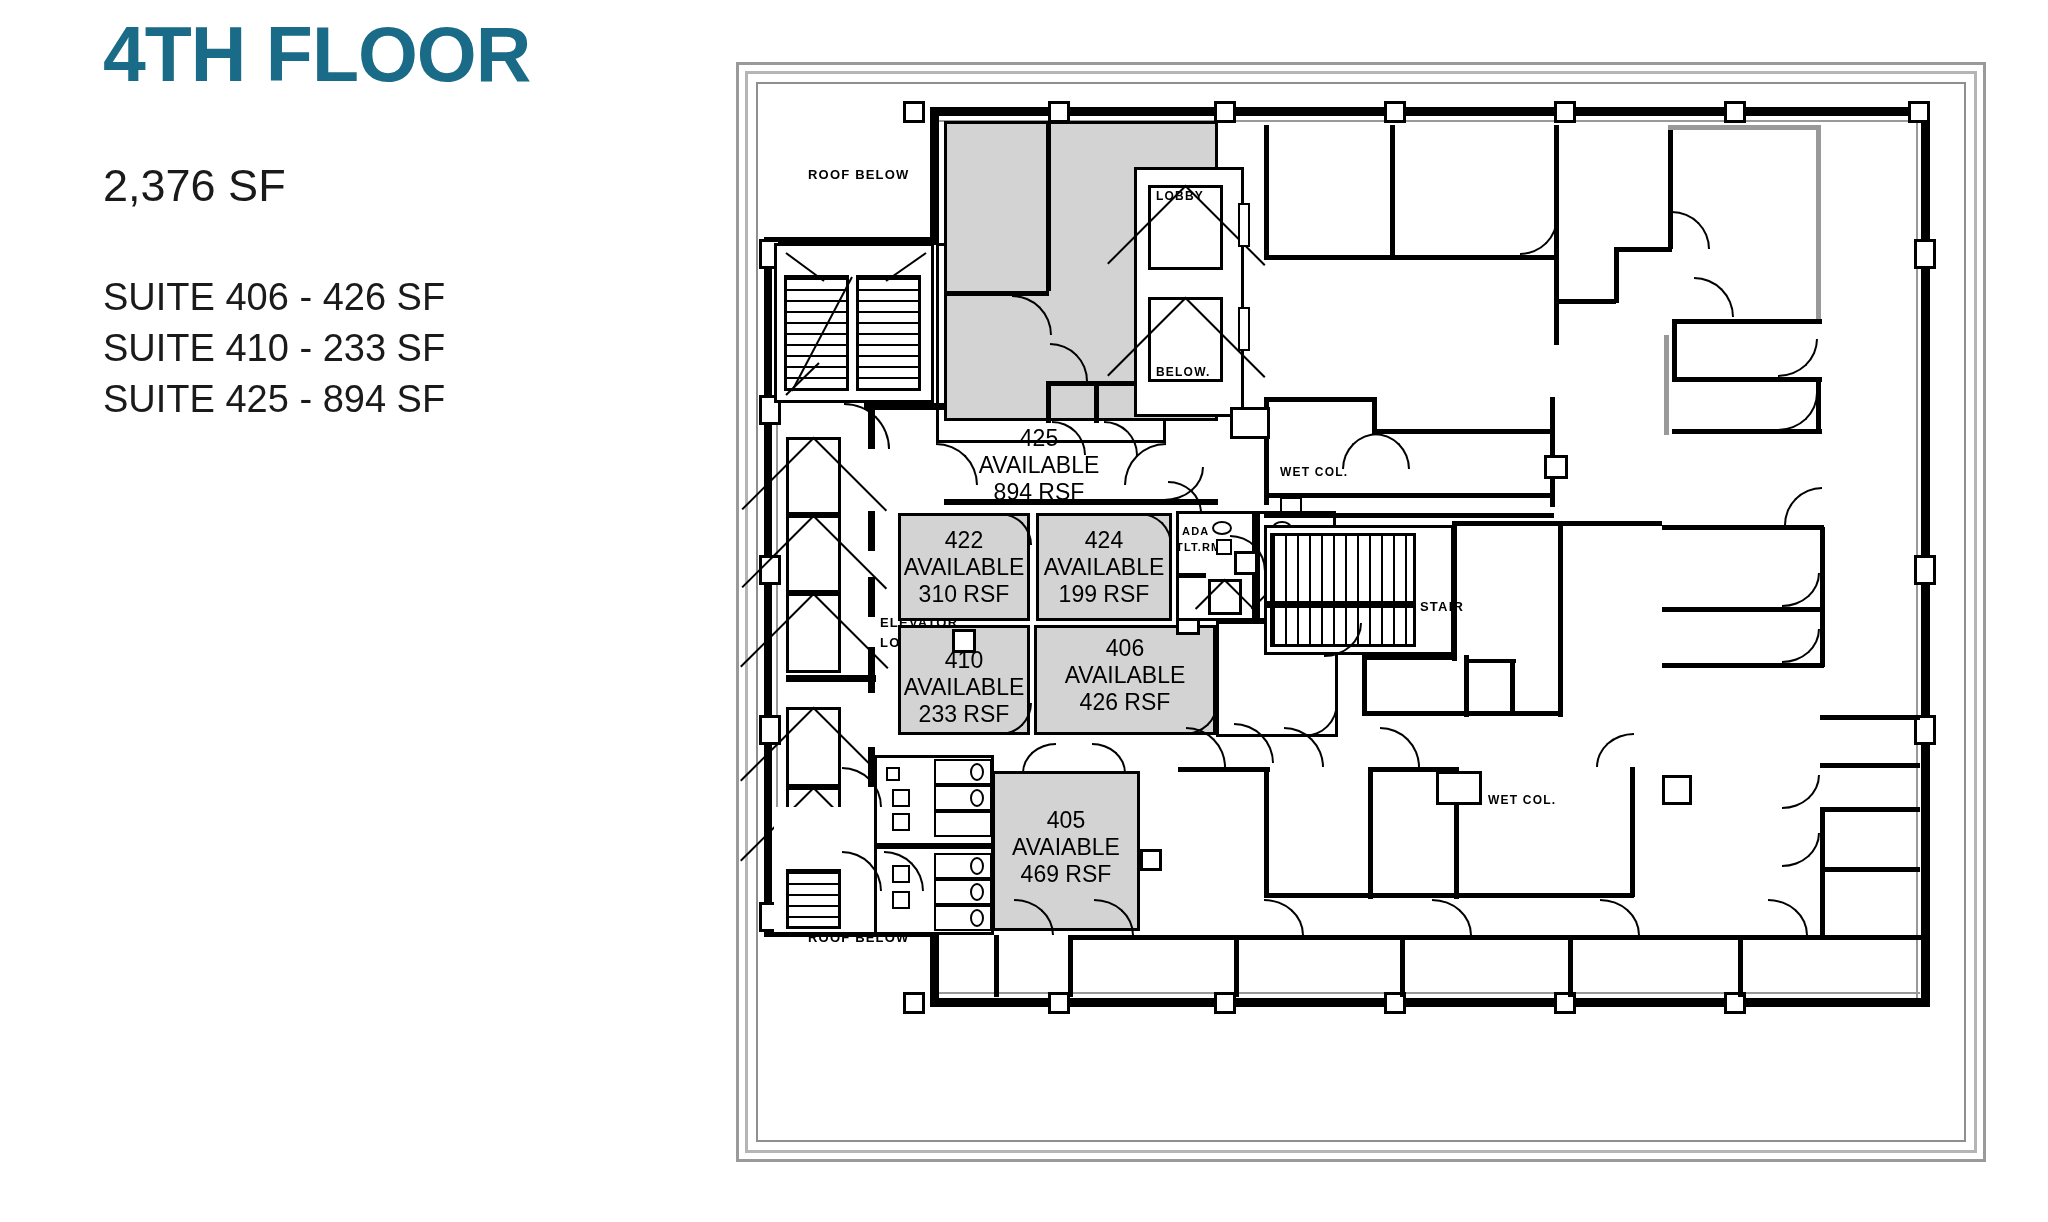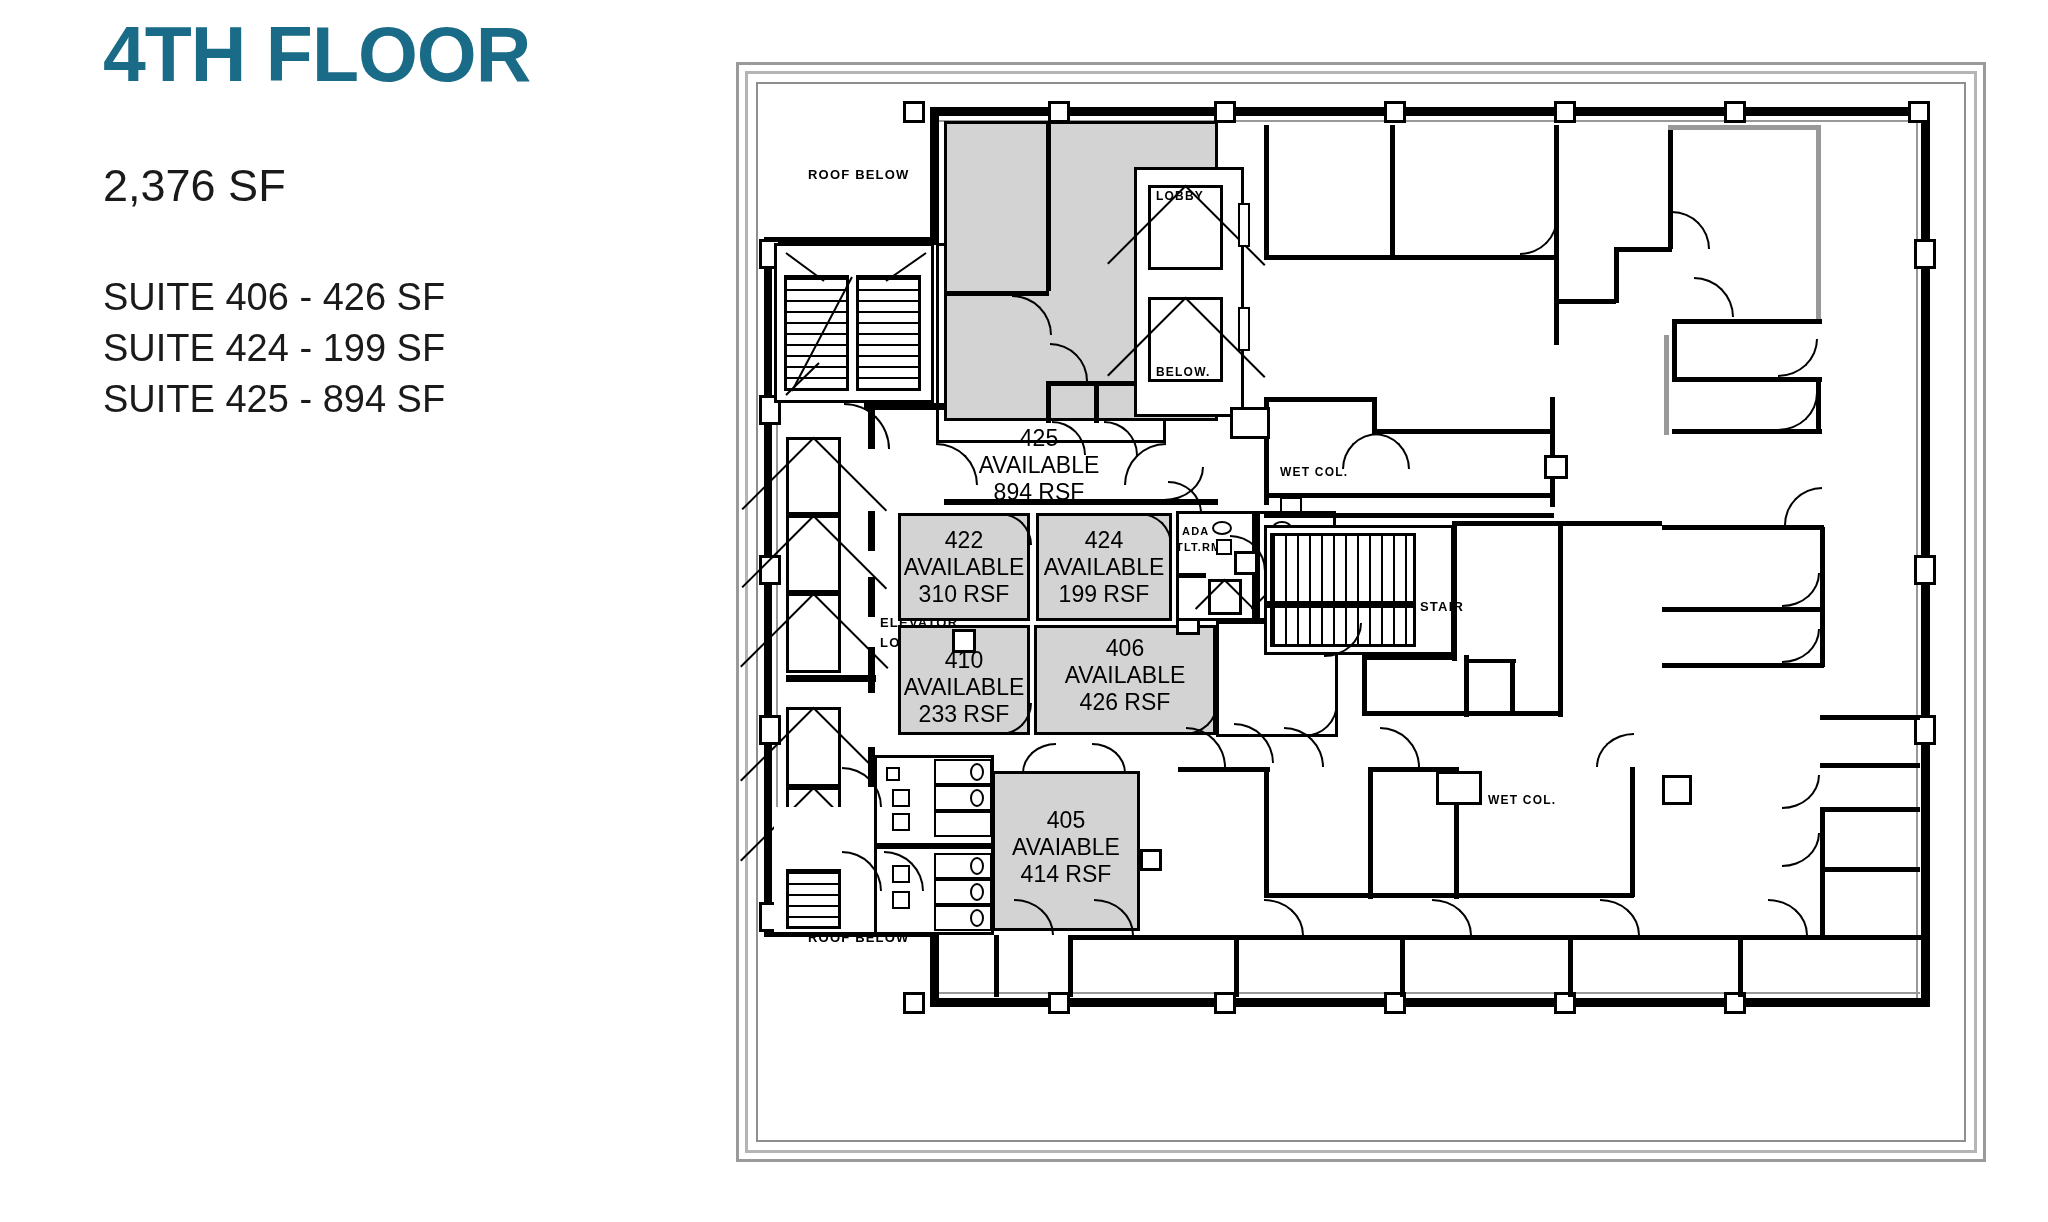--- a/index.html
+++ b/index.html
@@ -47,21 +47,21 @@
 </head>
 <body>
 
 <div class="page">
 
   <div class="info">
     <div class="title">4TH FLOOR</div>
     <div class="sf-total">2,376 SF</div>
     <div class="suite-list">
       <div class="suite-line">SUITE 406 - 426 SF</div>
-      <div class="suite-line">SUITE 424 - 199 SF</div>
+      <div class="suite-line">SUITE 410 - 233 SF</div>
       <div class="suite-line">SUITE 425 - 894 SF</div>
     </div>
   </div>
 
   <div class="plan-wrap">
     <div class="frame-outer"></div>
     <div class="frame-mid"></div>
     <div class="frame-inner"></div>
 
     <div class="bldg">
@@ -224,21 +224,21 @@
       <div class="w" style="left:540px;top:466px;width:32px;height:5px;"></div>
       <div class="door door-br" style="left:404px;top:374px;width:34px;height:32px;"></div>
 
       <div class="room" style="left:452px;top:514px;width:122px;height:116px;"></div>
       <div class="door door-tr" style="left:540px;top:596px;width:34px;height:34px;"></div>
 
       <div class="avail" style="left:228px;top:664px;width:148px;height:160px;"></div>
       <div class="suite-lbl" style="left:228px;top:700px;width:148px;">
         <div>405</div>
         <div>AVAIABLE</div>
-        <div>414 RSF</div>
+        <div>469 RSF</div>
       </div>
       <div class="col" style="left:376px;top:742px;width:22px;height:22px;"></div>
       <div class="door door-bl" style="left:258px;top:636px;width:34px;height:30px;"></div>
       <div class="door door-br" style="left:328px;top:636px;width:34px;height:30px;"></div>
 
       <div class="room" style="left:110px;top:648px;width:120px;height:180px;"></div>
       <div class="w" style="left:110px;top:736px;width:120px;height:6px;"></div>
       <div class="fixt" style="left:122px;top:660px;width:14px;height:14px;"></div>
       <div class="fixt" style="left:128px;top:682px;width:18px;height:18px;"></div>
       <div class="fixt" style="left:128px;top:706px;width:18px;height:18px;"></div>

